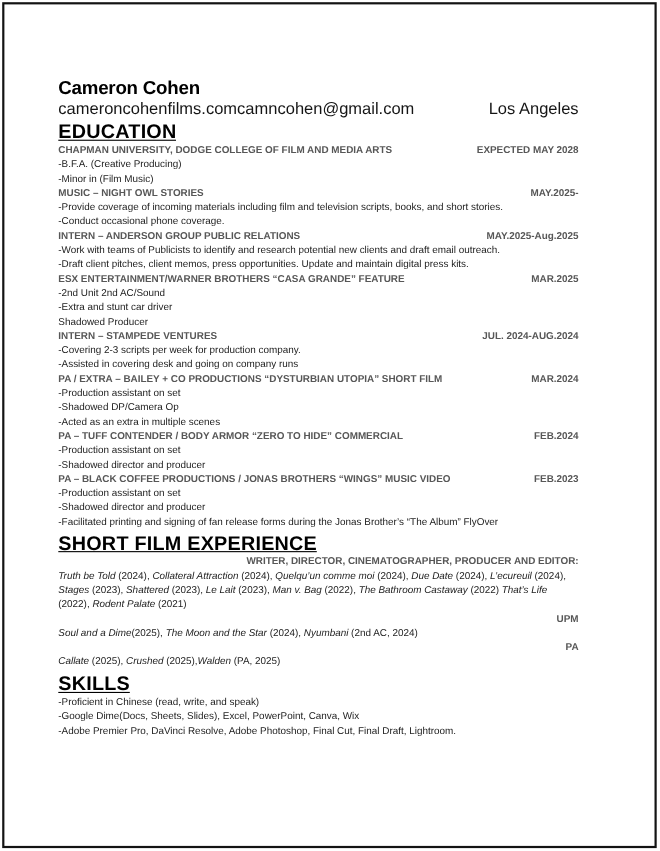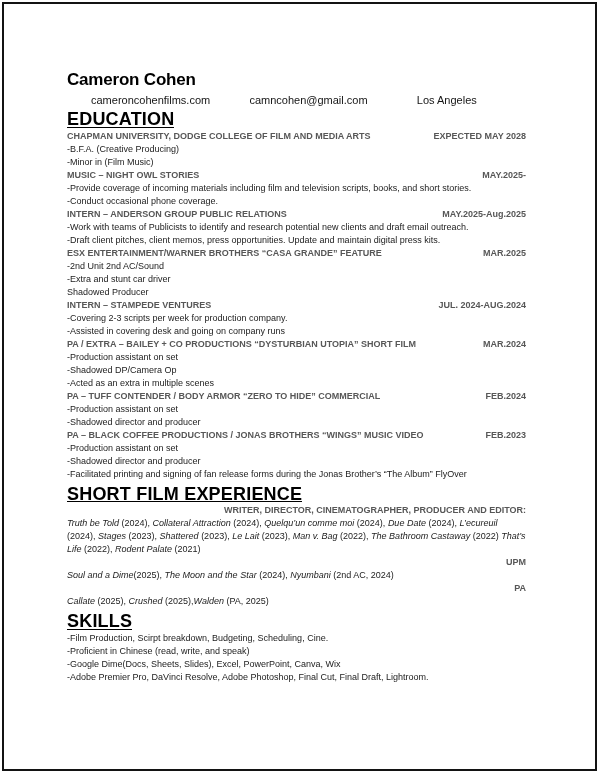--- a/index.html
+++ b/index.html
@@ -4,26 +4,26 @@
 <style>
   html,body{margin:0;padding:0;}
   body{
     width:600px;height:774px;background:#ffffff;position:relative;
     font-family:"Liberation Sans","DejaVu Sans",sans-serif;
     -webkit-font-smoothing:antialiased;
   }
   .page{
     box-sizing:border-box;position:absolute;left:2px;top:2px;
     width:595px;height:769px;border:2px solid #131313;background:#fff;
-    padding:66px 69px 0 63px;overflow:hidden;
+    padding:66px 69px 0 49px;overflow:hidden;
   }
   .name{margin:0;font-size:17px;line-height:19px;font-weight:700;color:#000;letter-spacing:-0.2px;}
-  .contact{display:grid;grid-template-columns:1fr auto 1fr;font-size:11px;line-height:12px;margin-top:5px;color:#151515;margin-left:24px;}
+  .contact{display:grid;grid-template-columns:1fr auto 1fr;font-size:15px;line-height:12px;margin-top:5px;color:#151515;}
   .c-mid{text-align:right;}
-  .c-right{text-align:center;}
+  .c-right{text-align:right;}
   .sec-title{
     display:table;margin:6px 0 2px 0;font-size:18px;line-height:14px;font-weight:700;color:#000;
     border-bottom:1.6px solid #000;padding-bottom:0.5px;letter-spacing:0.2px;
   }
   .entry-head{display:flex;justify-content:space-between;align-items:baseline;font-size:9px;line-height:13px;font-weight:700;color:#575757;}
   .date{white-space:nowrap;margin-left:8px;}
   .bullet{font-size:9px;line-height:13px;color:#222;}
   .group-label{font-size:9px;line-height:13px;font-weight:700;color:#575757;text-align:right;}
   .films{font-size:9px;line-height:13px;color:#222;}
   .films .t{font-style:italic;text-align:right;}
@@ -125,20 +125,19 @@
         <div class="group-label">UPM</div>
         <div class="films"><span class="t">Soul and a Dime</span><span class="y">(2025), </span><span class="t">The Moon and the Star</span><span class="y"> (2024), </span><span class="t">Nyumbani</span><span class="y"> (2nd AC, 2024)</span></div>
         <div class="group-label">PA</div>
         <div class="films"><span class="t">Callate</span><span class="y"> (2025), </span><span class="t">Crushed</span><span class="y"> (2025),</span><span class="t">Walden</span><span class="y"> (PA, 2025)</span></div>
       </div>
   </div>
 
   <div class="section">
     <h2 class="sec-title">SKILLS</h2>
     <div id="skills-bullets">
-        <div class="bullet">-Film Production, Scirpt breakdown, Budgeting, Scheduling, Cine.</div>
         <div class="bullet">-Proficient in Chinese (read, write, and speak)</div>
         <div class="bullet">-Google Dime(Docs, Sheets, Slides), Excel, PowerPoint, Canva, Wix</div>
         <div class="bullet">-Adobe Premier Pro, DaVinci Resolve, Adobe Photoshop, Final Cut, Final Draft, Lightroom.</div>
       </div>
   </div>
 
 </div>
 
 </body></html>

